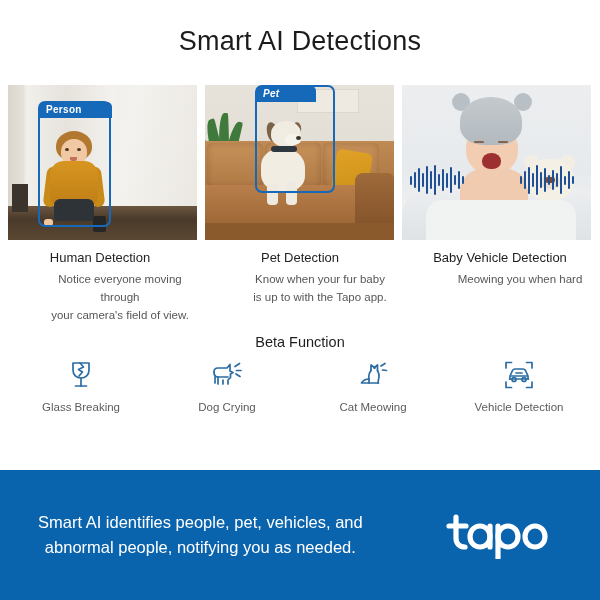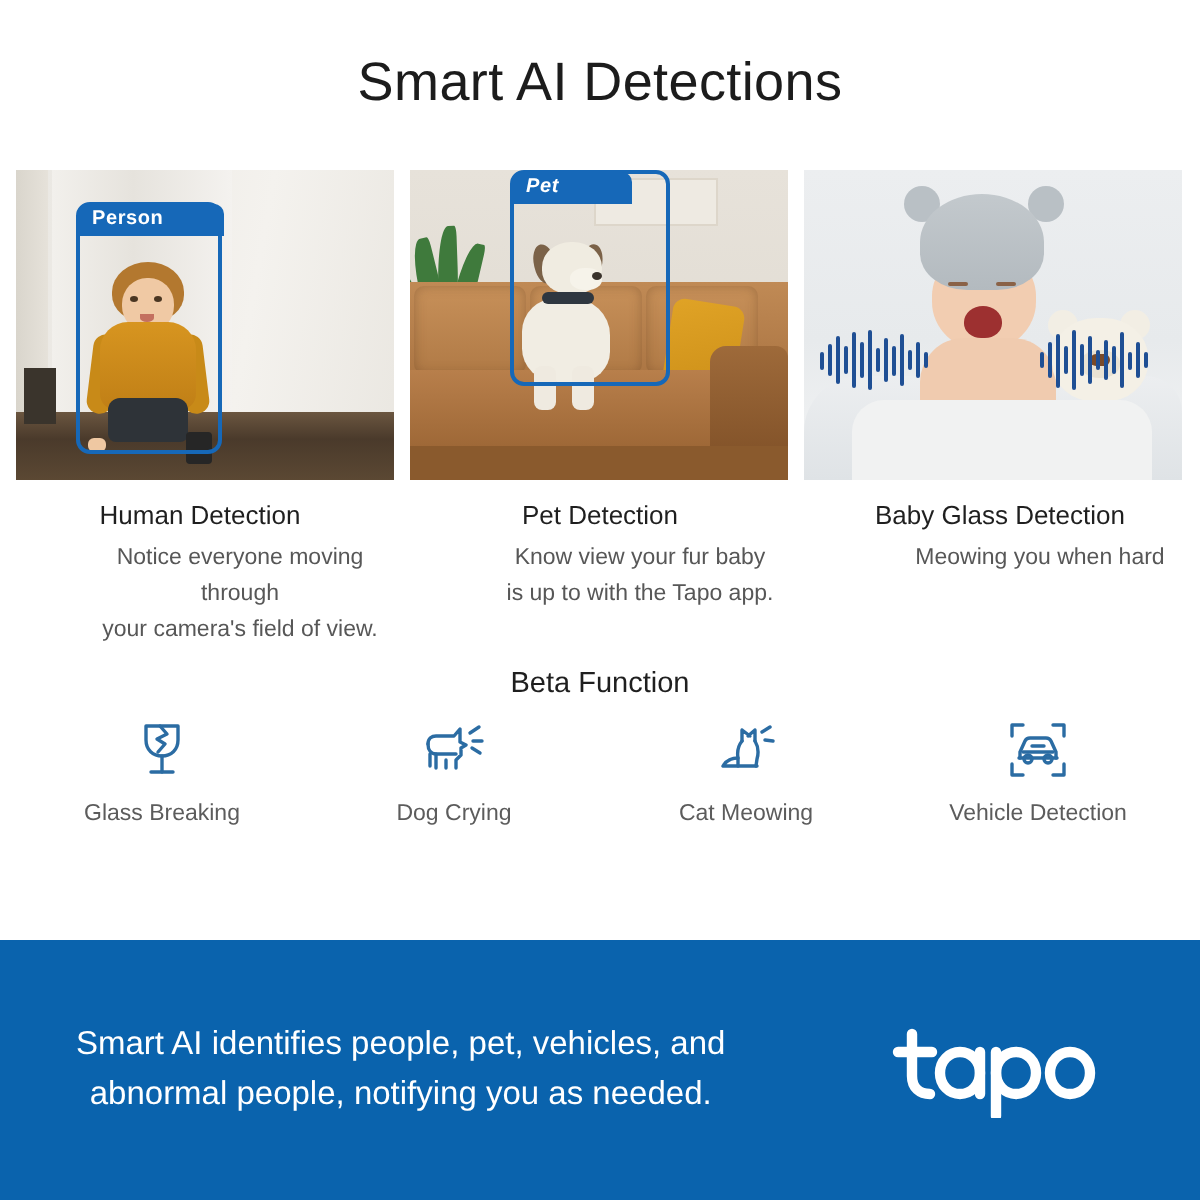--- a/index.html
+++ b/index.html
@@ -409,25 +409,25 @@
   </div>
 
   <div class="captions">
     <div class="cap">
       <div class="cap-title">Human Detection</div>
       <div class="cap-desc">Notice everyone moving through</div>
       <div class="cap-desc">your camera's field of view.</div>
     </div>
     <div class="cap">
       <div class="cap-title">Pet Detection</div>
-      <div class="cap-desc">Know view your fur baby</div>
+      <div class="cap-desc">Know when your fur baby</div>
       <div class="cap-desc">is up to with the Tapo app.</div>
     </div>
     <div class="cap">
-      <div class="cap-title">Baby Glass Detection</div>
+      <div class="cap-title">Baby Vehicle Detection</div>
       <div class="cap-desc">Meowing you when hard</div>
     </div>
   </div>
 
   <div class="beta-title">Beta Function</div>
 
   <div class="beta-row">
 
     <div class="beta-item">
       <span class="beta-icon">

